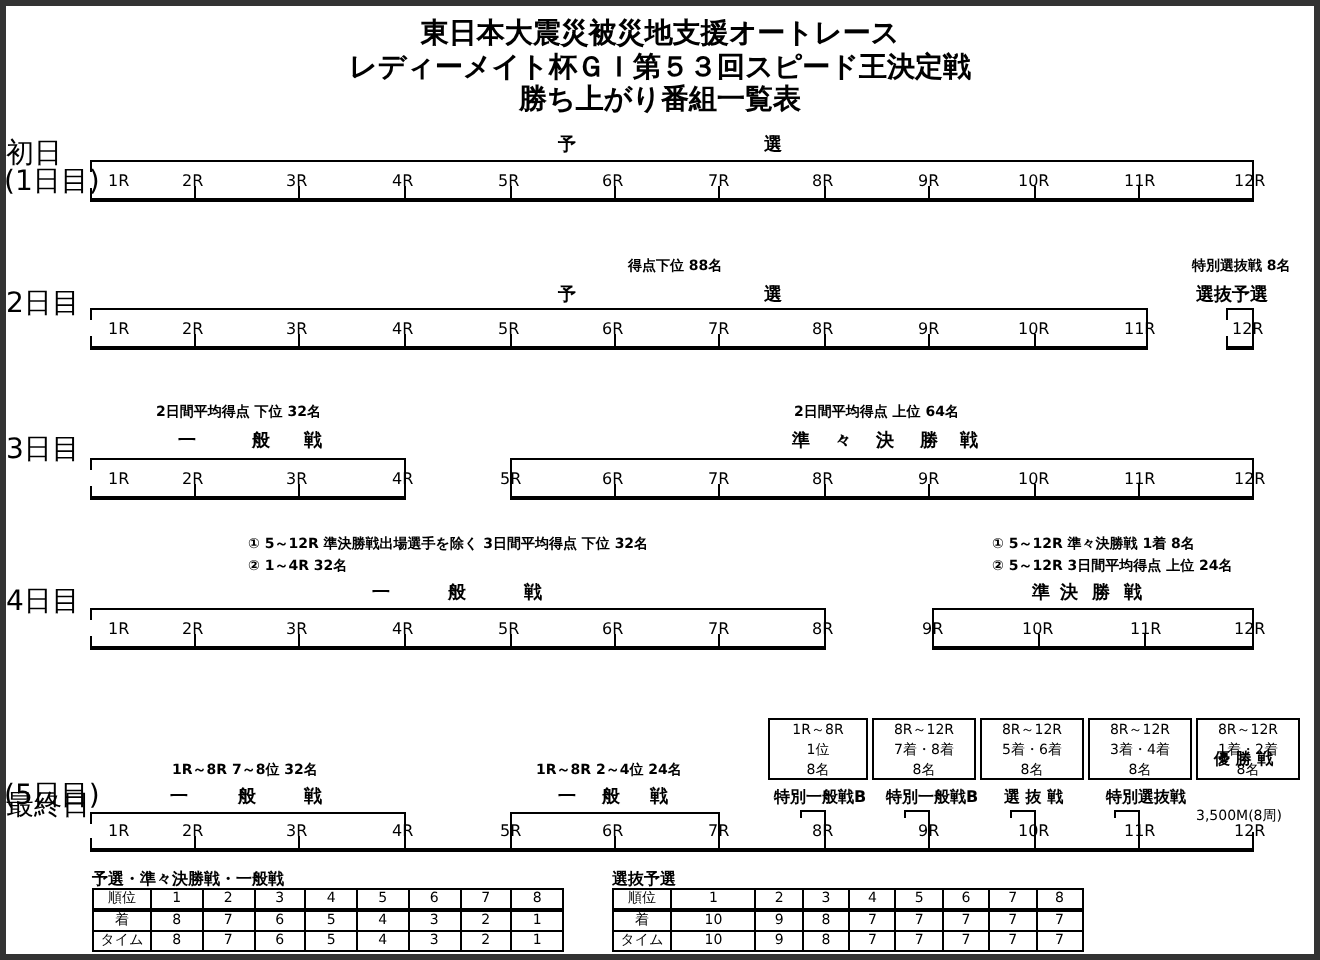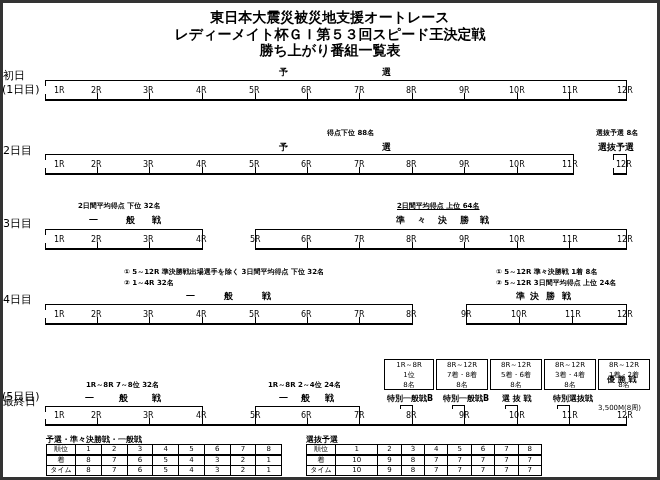--- a/index.html
+++ b/index.html
@@ -1,20 +1,20 @@
 <!DOCTYPE html>
 <html><head>
 <meta charset="utf-8">
 <style>
   html,body{margin:0;padding:0;background:#ffffff;}
   body{width:660px;height:480px;overflow:hidden;position:relative;font-family:"DejaVu Sans","Liberation Sans",sans-serif;color:#000;}
   .frame{position:absolute;left:0;top:0;width:654px;height:474px;border:3px solid #333;border-bottom-width:3px;box-sizing:content-box;}
   .abs{position:absolute;white-space:nowrap;}
   .title{position:absolute;left:0;width:660px;text-align:center;font-size:14px;font-weight:bold;line-height:17px;}
-  .daylabel{font-size:11px;}
+  .daylabel{font-size:14px;}
   .small{font-size:7px;font-weight:bold;}
   .tiny{font-size:7px;}
   .stage{font-size:9px;font-weight:bold;letter-spacing:0;}
   .rlabel{font-size:8px;}
   .topline{position:absolute;border-top:1px solid #000;height:0;}
   .vline{position:absolute;border-left:1px solid #000;width:0;}
   .hline{position:absolute;border-top:2px solid #000;height:0;}
   .box{position:absolute;border:1px solid #000;font-size:7px;text-align:center;line-height:10px;box-sizing:border-box;}
   table.res{position:absolute;border-collapse:collapse;font-size:7px;}
   table.res td{border:1px solid #000;text-align:center;height:9px;padding:0;line-height:9px;}
@@ -59,22 +59,22 @@
   <span class="abs rlabel" style="left:249px;top:86px;">5R</span>
   <span class="abs rlabel" style="left:301px;top:86px;">6R</span>
   <span class="abs rlabel" style="left:354px;top:86px;">7R</span>
   <span class="abs rlabel" style="left:406px;top:86px;">8R</span>
   <span class="abs rlabel" style="left:459px;top:86px;">9R</span>
   <span class="abs rlabel" style="left:509px;top:86px;">10R</span>
   <span class="abs rlabel" style="left:562px;top:86px;">11R</span>
   <span class="abs rlabel" style="left:617px;top:86px;">12R</span>
 </div>
 
-<div class="abs small" style="left:327px;top:128px;">得点下位 88名</div>
-<div class="abs small" style="left:596px;top:128px;">選抜予選 8名</div>
+<div class="abs small" style="left:314px;top:128px;">得点下位 88名</div>
+<div class="abs small" style="left:596px;top:128px;">特別選抜戦 8名</div>
 <div class="abs daylabel" style="left:3px;top:143px;">2日目</div>
 <div class="abs stage" style="left:279px;top:141px;">予</div>
 <div class="abs stage" style="left:382px;top:141px;">選</div>
 <div class="abs stage" style="left:598px;top:141px;">選抜予選</div>
 <div>
   <div class="topline" style="left:45px;top:154px;width:528px;"></div>
   <div class="vline" style="left:45px;top:154px;height:6px;"></div>
   <div class="vline" style="left:573px;top:154px;height:19px;"></div>
   <div class="vline" style="left:45px;top:168px;height:5px;"></div>
   <div class="hline" style="left:45px;top:173px;width:529px;"></div>
@@ -104,21 +104,21 @@
   <span class="abs rlabel" style="left:301px;top:160px;">6R</span>
   <span class="abs rlabel" style="left:354px;top:160px;">7R</span>
   <span class="abs rlabel" style="left:406px;top:160px;">8R</span>
   <span class="abs rlabel" style="left:459px;top:160px;">9R</span>
   <span class="abs rlabel" style="left:509px;top:160px;">10R</span>
   <span class="abs rlabel" style="left:562px;top:160px;">11R</span>
   <span class="abs rlabel" style="left:616px;top:160px;">12R</span>
 </div>
 
 <div class="abs small" style="left:78px;top:201px;">2日間平均得点 下位 32名</div>
-<div class="abs small" style="left:397px;top:201px;text-decoration:underline;">2日間平均得点 上位 64名</div>
+<div class="abs small" style="left:397px;top:201px;">2日間平均得点 上位 64名</div>
 <div class="abs daylabel" style="left:3px;top:216px;">3日目</div>
 <div>
   <span class="abs stage" style="left:89px;top:214px;">一</span>
   <span class="abs stage" style="left:126px;top:214px;">般</span>
   <span class="abs stage" style="left:152px;top:214px;">戦</span>
 </div>
 <div>
   <span class="abs stage" style="left:396px;top:214px;">準</span>
   <span class="abs stage" style="left:417px;top:214px;">々</span>
   <span class="abs stage" style="left:438px;top:214px;">決</span>

